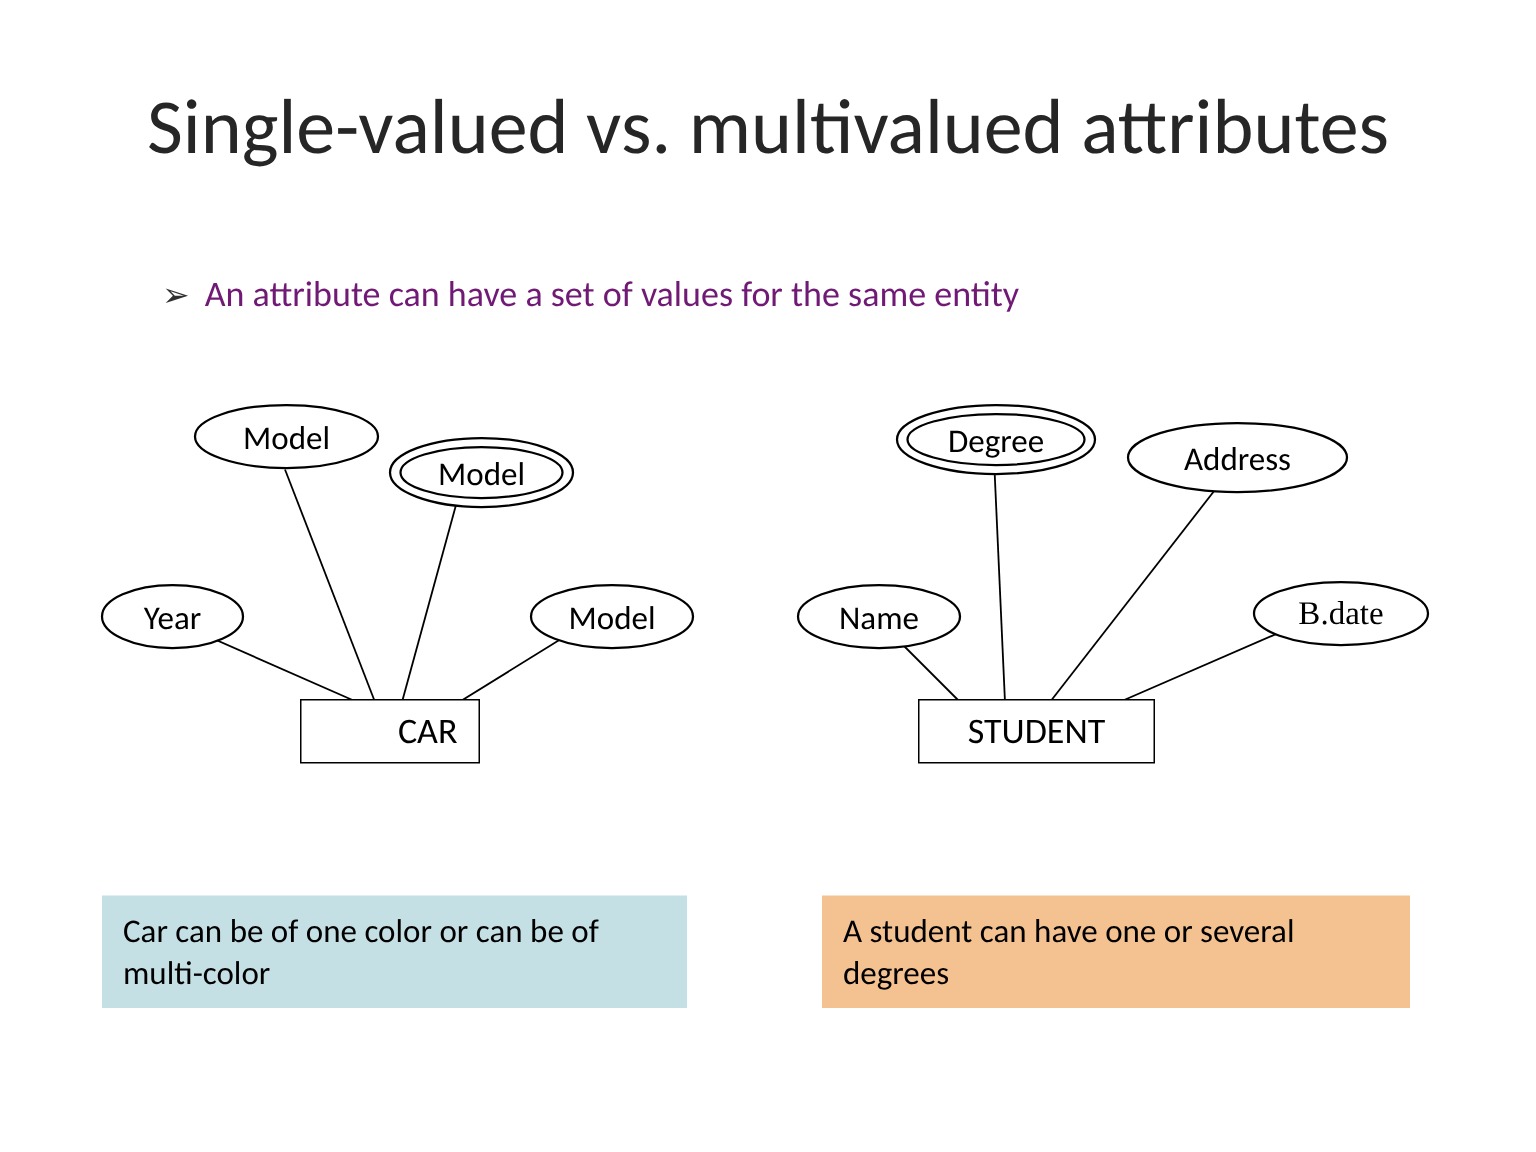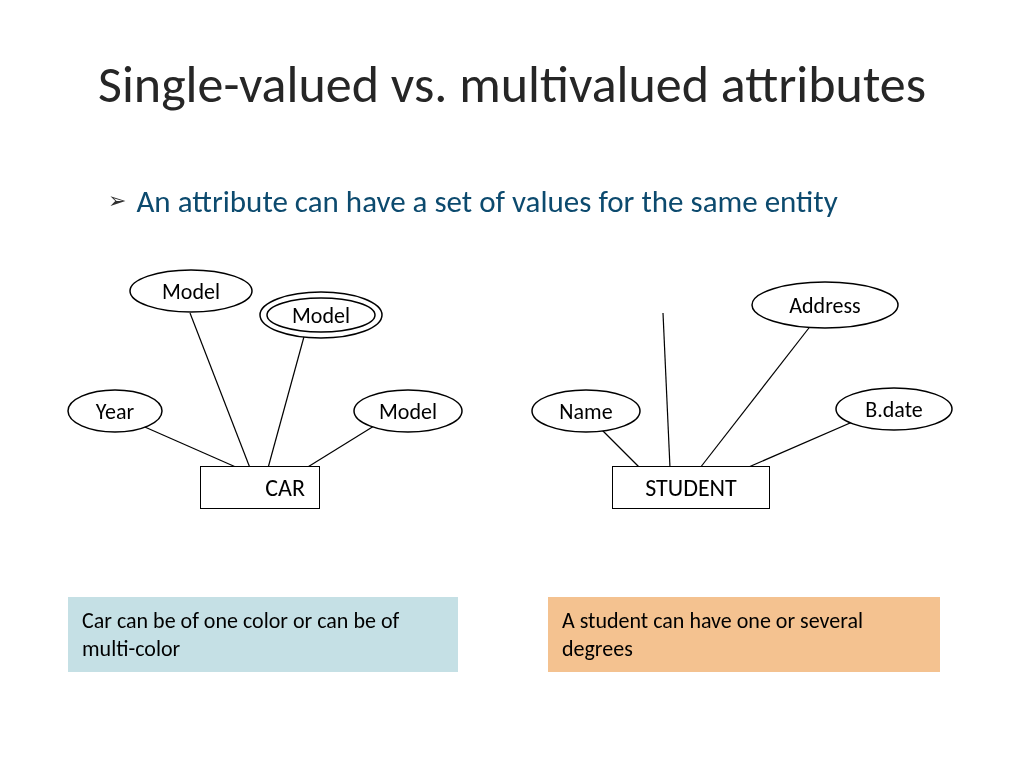--- a/index.html
+++ b/index.html
@@ -28,22 +28,22 @@
     display: flex;
     align-items: center;
     gap: 10px;
   }
   .bullet-icon {
     font-size: 22px;
     color: #303030;
     line-height: 1;
   }
   .bullet-text {
-    font-size: 31px;
-    color: #0c4a6e;
+    font-size: 24px;
+    color: #701a75;
   }
   .diagram-area {
     position: absolute;
     top: 250px;
     left: 0;
     width: 1024px;
     height: 300px;
   }
   .entity {
     position: absolute;
@@ -141,27 +141,34 @@
   <div class="entity" style="left:200px; top:216px; width:120px;text-align:right;">
     <span>CAR</span>
   </div>
 
   <div class="attr" style="left:530px; top:138px; width:112px; height:46px;">
     <svg viewBox="0 0 112 46">
         <ellipse cx="56" cy="23" rx="54" ry="21" fill="#fff" stroke="#000" stroke-width="1.5"></ellipse>
       </svg>
     <span>Name</span>
   </div>
+  <div class="attr" style="left:596px; top:18px; width:136px; height:50px;">
+    <svg viewBox="0 0 136 50">
+      <ellipse cx="68" cy="25" rx="66" ry="23" fill="#fff" stroke="#000" stroke-width="1.5"></ellipse>
+      <ellipse cx="68" cy="25" rx="59" ry="17" fill="none" stroke="#000" stroke-width="1.5"></ellipse>
+    </svg>
+    <span>Degree</span>
+  </div>
   <div class="attr" style="left:750px; top:30px; width:150px; height:50px;">
     <svg viewBox="0 0 150 50">
         <ellipse cx="75" cy="25" rx="73" ry="23" fill="#fff" stroke="#000" stroke-width="1.5"></ellipse>
       </svg>
     <span>Address</span>
   </div>
-  <div class="attr" style="left:834px; top:136px; width:120px; height:46px;">
+  <div class="attr" style="left:834px; top:136px; width:120px; height:46px;font-family:Liberation Serif, serif;">
     <svg viewBox="0 0 120 46">
         <ellipse cx="60" cy="23" rx="58" ry="21" fill="#fff" stroke="#000" stroke-width="1.5"></ellipse>
       </svg>
     <span>B.date</span>
   </div>
   <div class="entity" style="left:612px; top:216px; width:158px;">
     <span>STUDENT</span>
   </div>
 
 </div>

